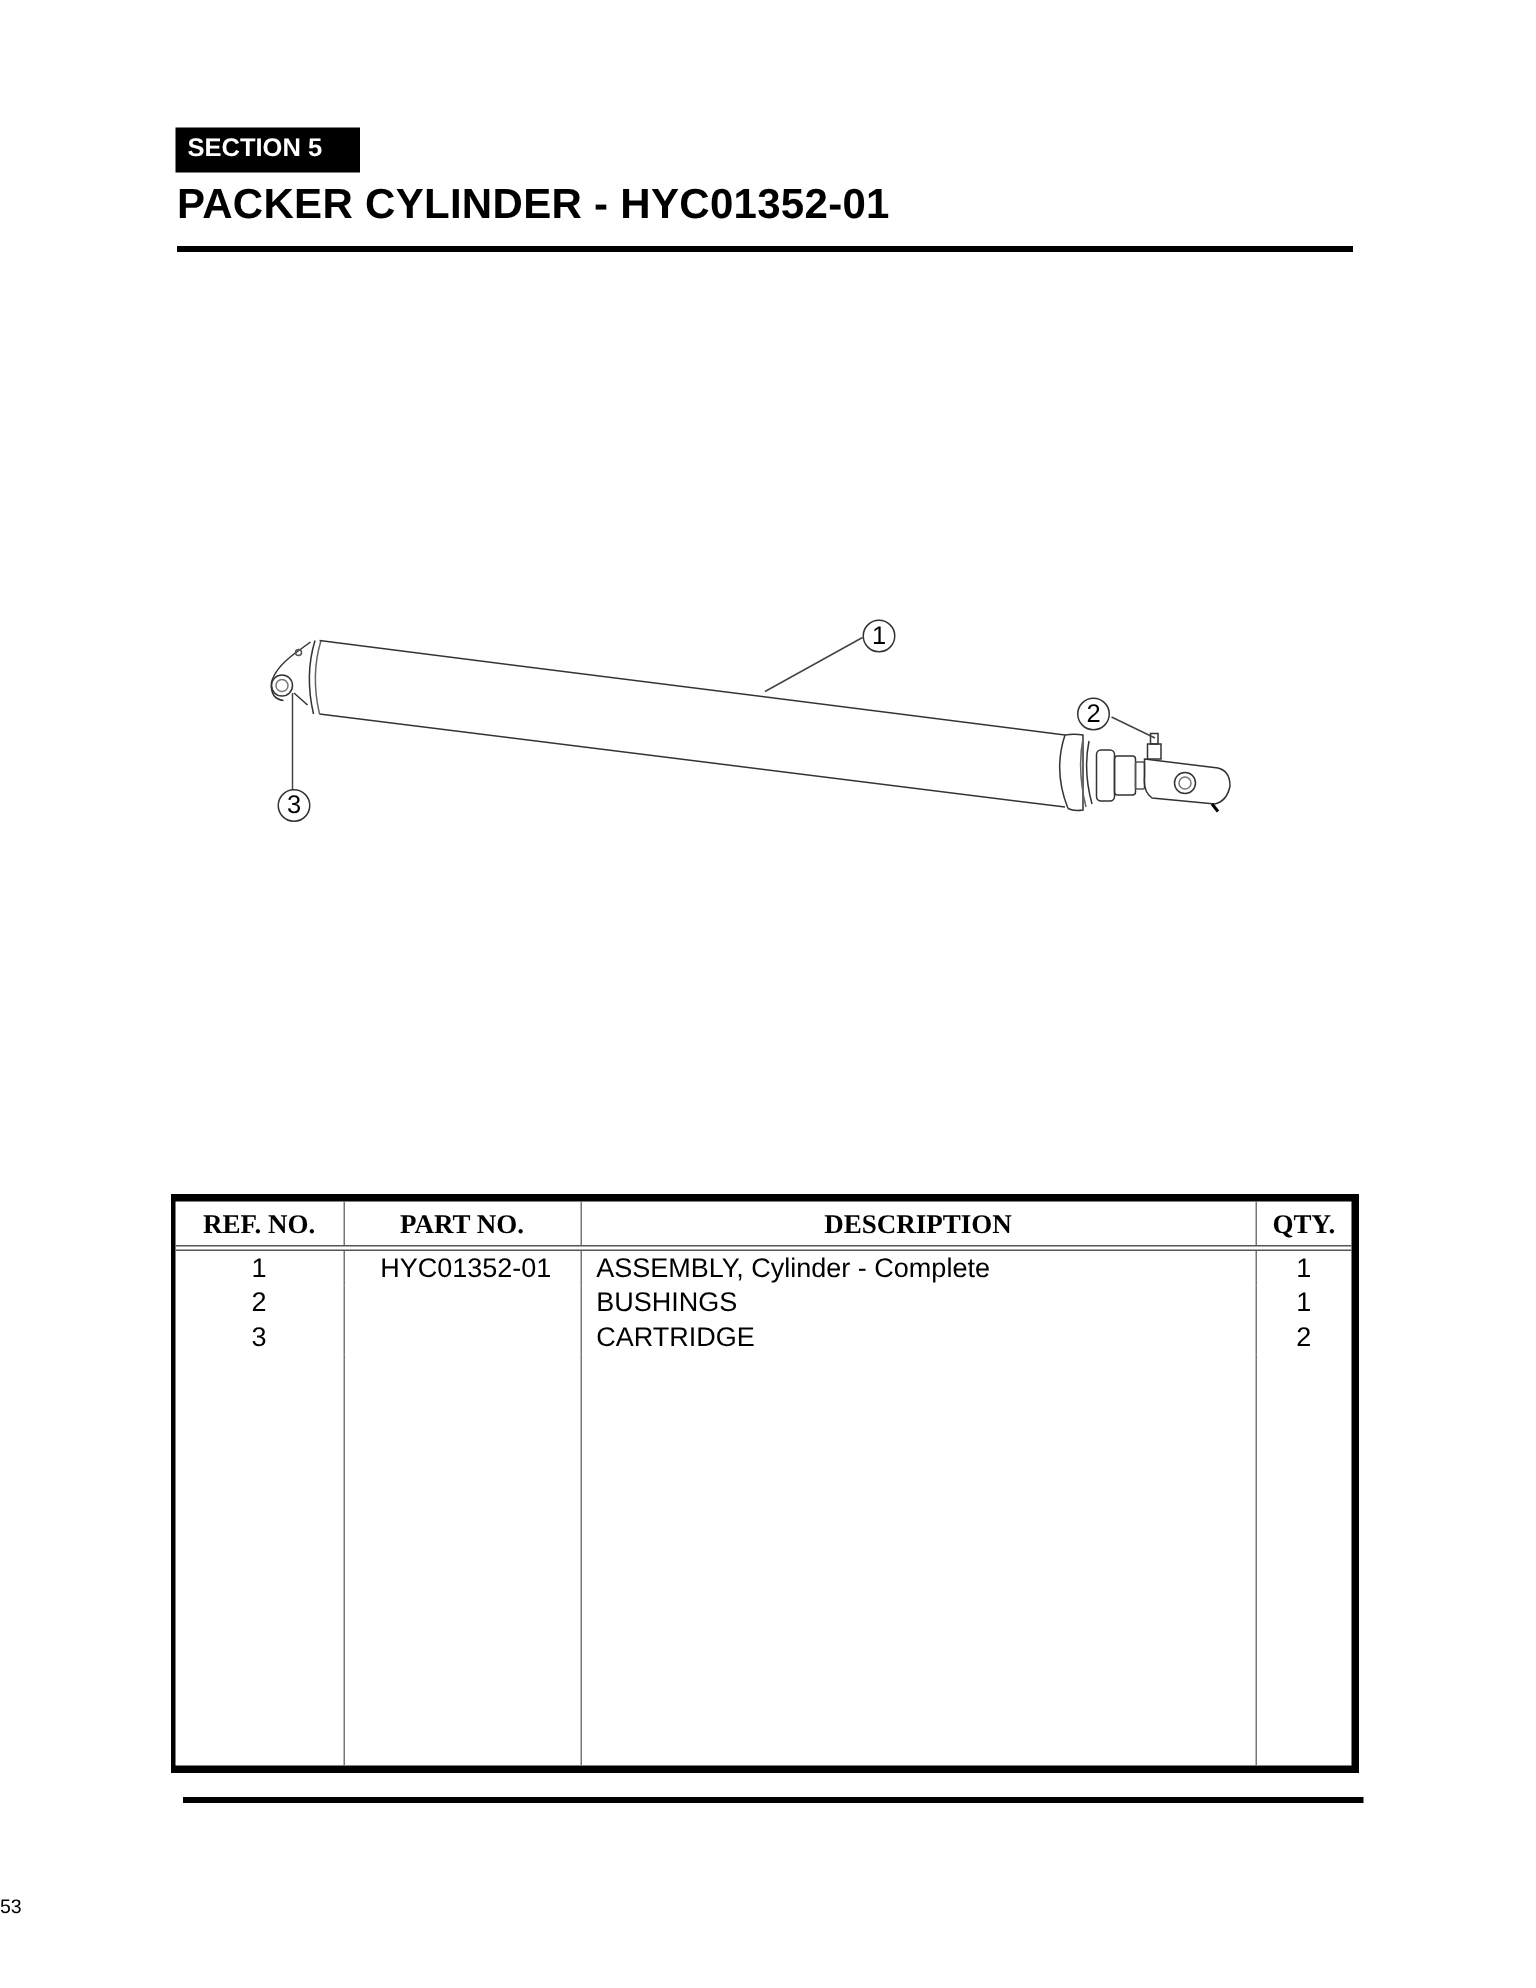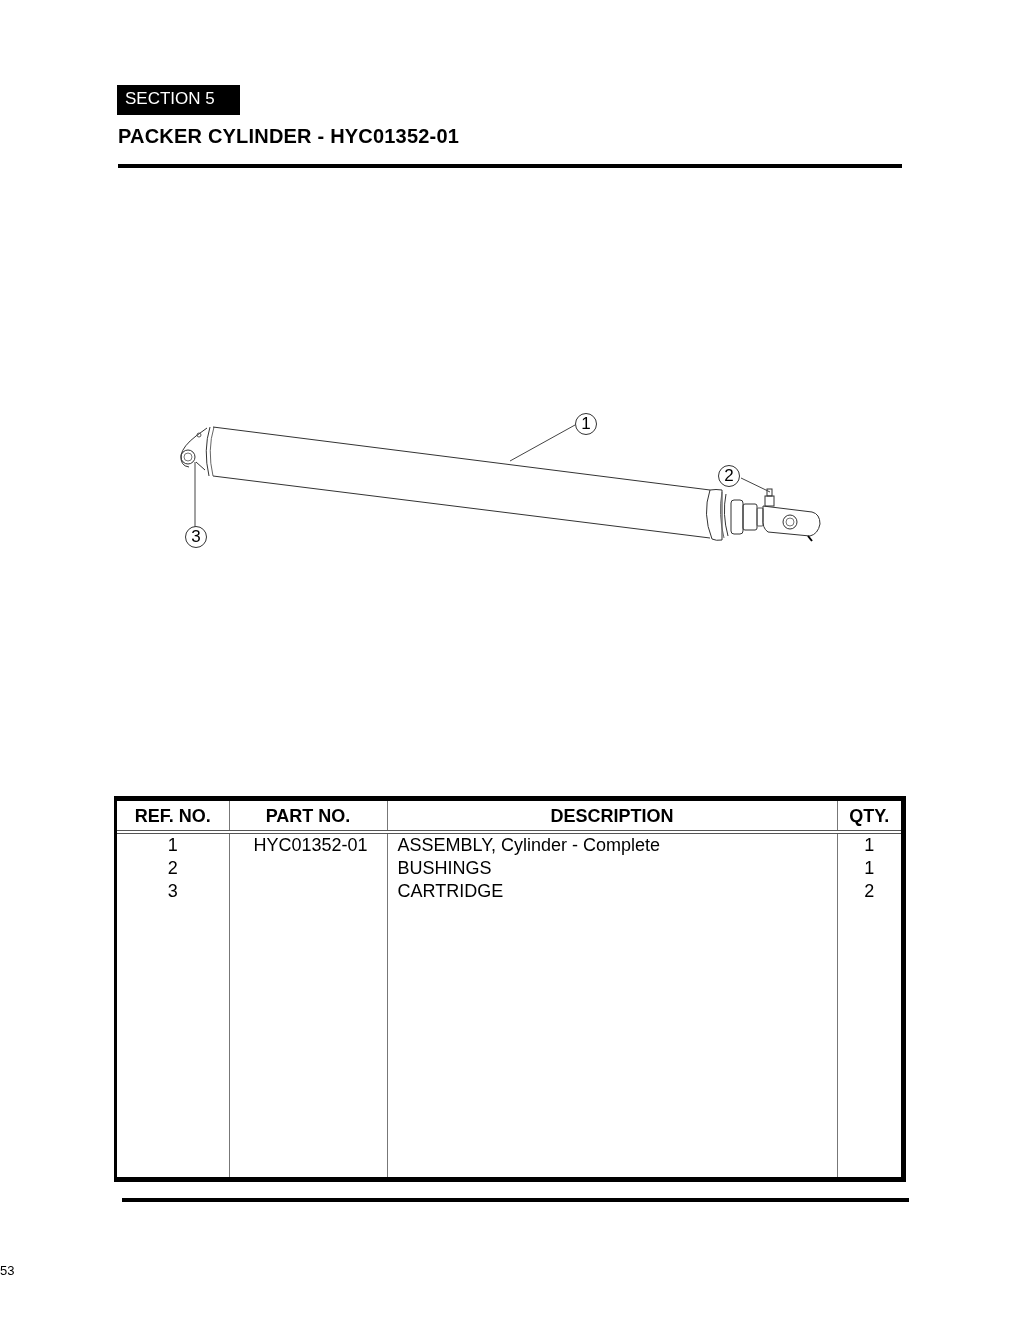--- a/index.html
+++ b/index.html
@@ -16,31 +16,31 @@
       overflow: hidden;
     }
     .section-badge {
       position: absolute;
       left: 117px;
       top: 85px;
       width: 123px;
       height: 30px;
       background: #000;
       color: #fff;
-      font-weight: normal;
+      font-weight: bold;
       font-size: 17px;
       line-height: 28px;
       padding-left: 8px;
       box-sizing: border-box;
     }
     .page-title {
       position: absolute;
       left: 118px;
       top: 116px;
-      font-size: 20px;
+      font-size: 28px;
       font-weight: bold;
       letter-spacing: 0.2px;
       margin: 0;
       line-height: 40px;
     }
     .title-rule {
       position: absolute;
       left: 118px;
       top: 164px;
       width: 784px;
@@ -86,20 +86,21 @@
       font-size: 18px;
     }
     .parts-table th {
       font-weight: bold;
       font-size: 18px;
       height: 27px;
       padding: 2px 0 0 0;
       text-align: center;
       border-bottom: 4px double #555;
       vertical-align: middle;
+      font-family: Liberation Serif, serif;
     }
     .parts-table td {
       padding: 0;
       height: 23px;
       line-height: 23px;
       vertical-align: top;
     }
     .parts-table th + th,
     .parts-table td + td {
       border-left: 1px solid #777;

